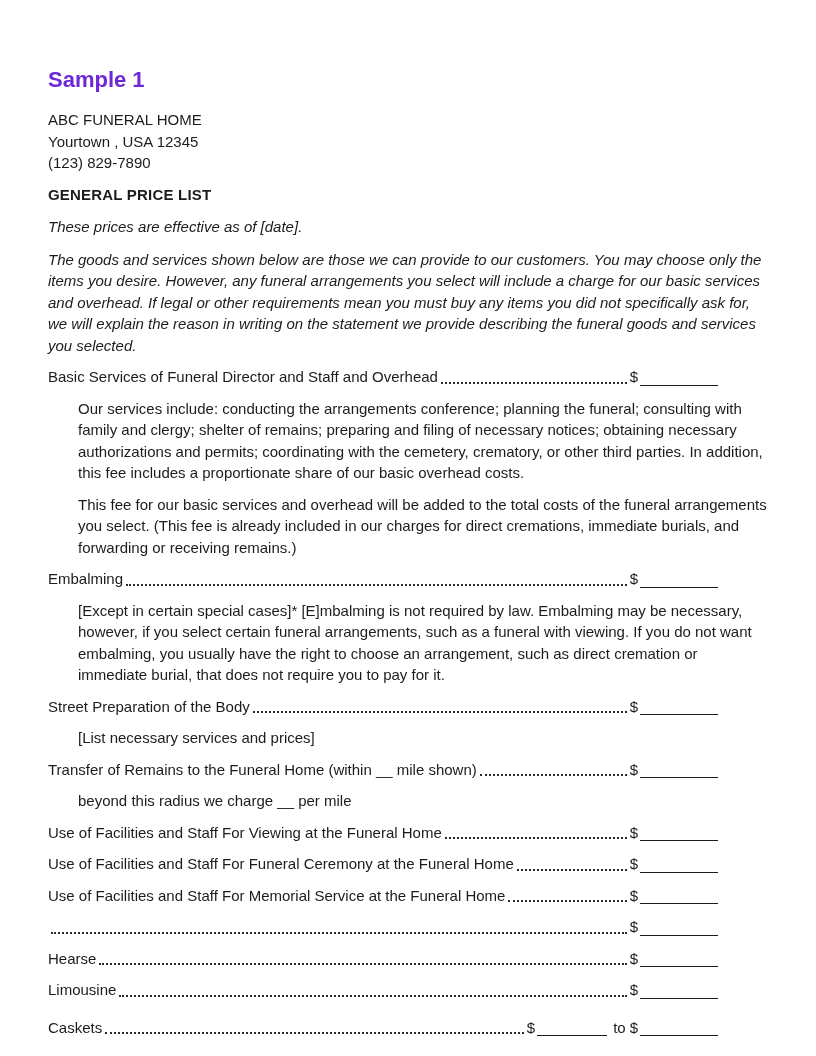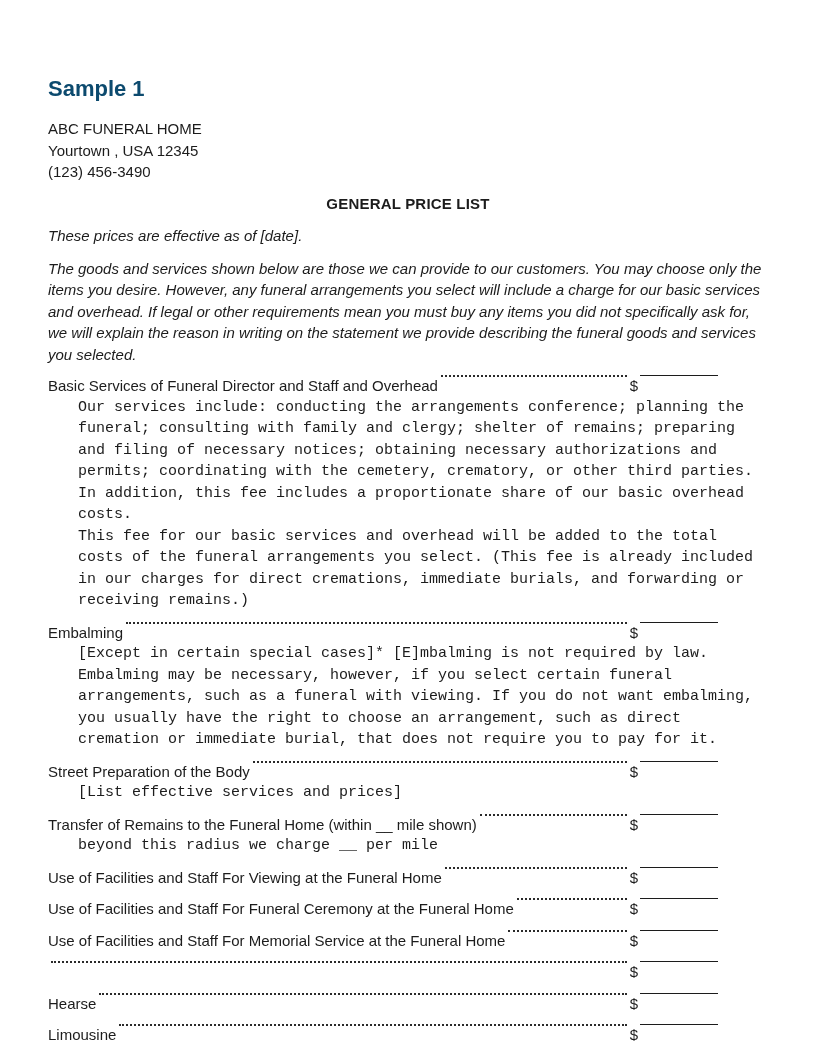--- a/index.html
+++ b/index.html
@@ -11,38 +11,39 @@
     margin: 0 auto;
     background: #ffffff;
     font-family: "Liberation Sans", sans-serif;
     font-size: 15px;
     line-height: 21.5px;
     color: #1c1c1c;
     padding: 60px 48px 0 48px;
     overflow: hidden;
   }
   .sample-title {
-    color: #0c4a6e;
+    color: #6d28d9;
     font-size: 22px;
     font-weight: bold;
     line-height: 26px;
-    margin: 16px 0 16px 0;
+    margin: 7px 0 16px 0;
   }
   .center-block { margin: 0 0 2px 0; }
   .center-block .line { display: block; }
   .doc-title {
-    text-align: center;
+    text-align: left;
     font-weight: bold;
     margin: 10px 0 0 0;
     letter-spacing: 0.2px;
   }
   .para { margin: 11px 0 0 0; font-style: italic; }
-  .note { margin: 0 0 0 30px; font-family: Liberation Mono, monospace; }
+  .note { margin: 10px 0 0 30px; }
   .price-row {
     display: flex;
+    align-items: flex-end;
     margin: 10px 0 0 0;
     padding-right: 50px;
   }
   .price-label { white-space: nowrap; flex: 0 0 auto; }
   .leader-dots {
     flex: 1 1 auto;
     height: 0;
     border-bottom: 2px dotted #2a2a2a;
     margin: 0 3px 4px 3px;
     min-width: 12px;
@@ -61,21 +62,21 @@
 </head>
 <body>
 
 <div class="page">
 
   <h1 class="sample-title">Sample 1</h1>
 
   <div class="center-block">
     <span class="line">ABC FUNERAL HOME</span>
     <span class="line">Yourtown , USA 12345</span>
-    <span class="line">(123) 456-3490</span>
+    <span class="line">(123) 829-7890</span>
   </div>
 
   <div class="doc-title">GENERAL PRICE LIST</div>
 
   <p class="para">These prices are effective as of [date].</p>
 
   <p class="para">The goods and services shown below are those we can provide to our customers. You may choose only the items you desire. However, any funeral arrangements you select will include a charge for our basic services and overhead. If legal or other requirements mean you must buy any items you did not specifically ask for, we will explain the reason in writing on the statement we provide describing the funeral goods and services you selected.</p>
 
   <div class="price-row">
     <span class="price-label">Basic Services of Funeral Director and Staff and Overhead</span>
@@ -93,21 +94,21 @@
     <span class="amount-line"></span>
   </div>
   <p class="note">[Except in certain special cases]* [E]mbalming is not required by law. Embalming may be necessary, however, if you select certain funeral arrangements, such as a funeral with viewing. If you do not want embalming, you usually have the right to choose an arrangement, such as direct cremation or immediate burial, that does not require you to pay for it.</p>
 
   <div class="price-row">
     <span class="price-label">Street Preparation of the Body</span>
     <span class="leader-dots"></span>
     <span class="currency">$</span>
     <span class="amount-line"></span>
   </div>
-  <p class="note">[List effective services and prices]</p>
+  <p class="note">[List necessary services and prices]</p>
 
   <div class="price-row">
     <span class="price-label">Transfer of Remains to the Funeral Home (within __ mile shown)</span>
     <span class="leader-dots"></span>
     <span class="currency">$</span>
     <span class="amount-line"></span>
   </div>
   <p class="note">beyond this radius we charge __ per mile</p>
 
   <div class="price-row">

